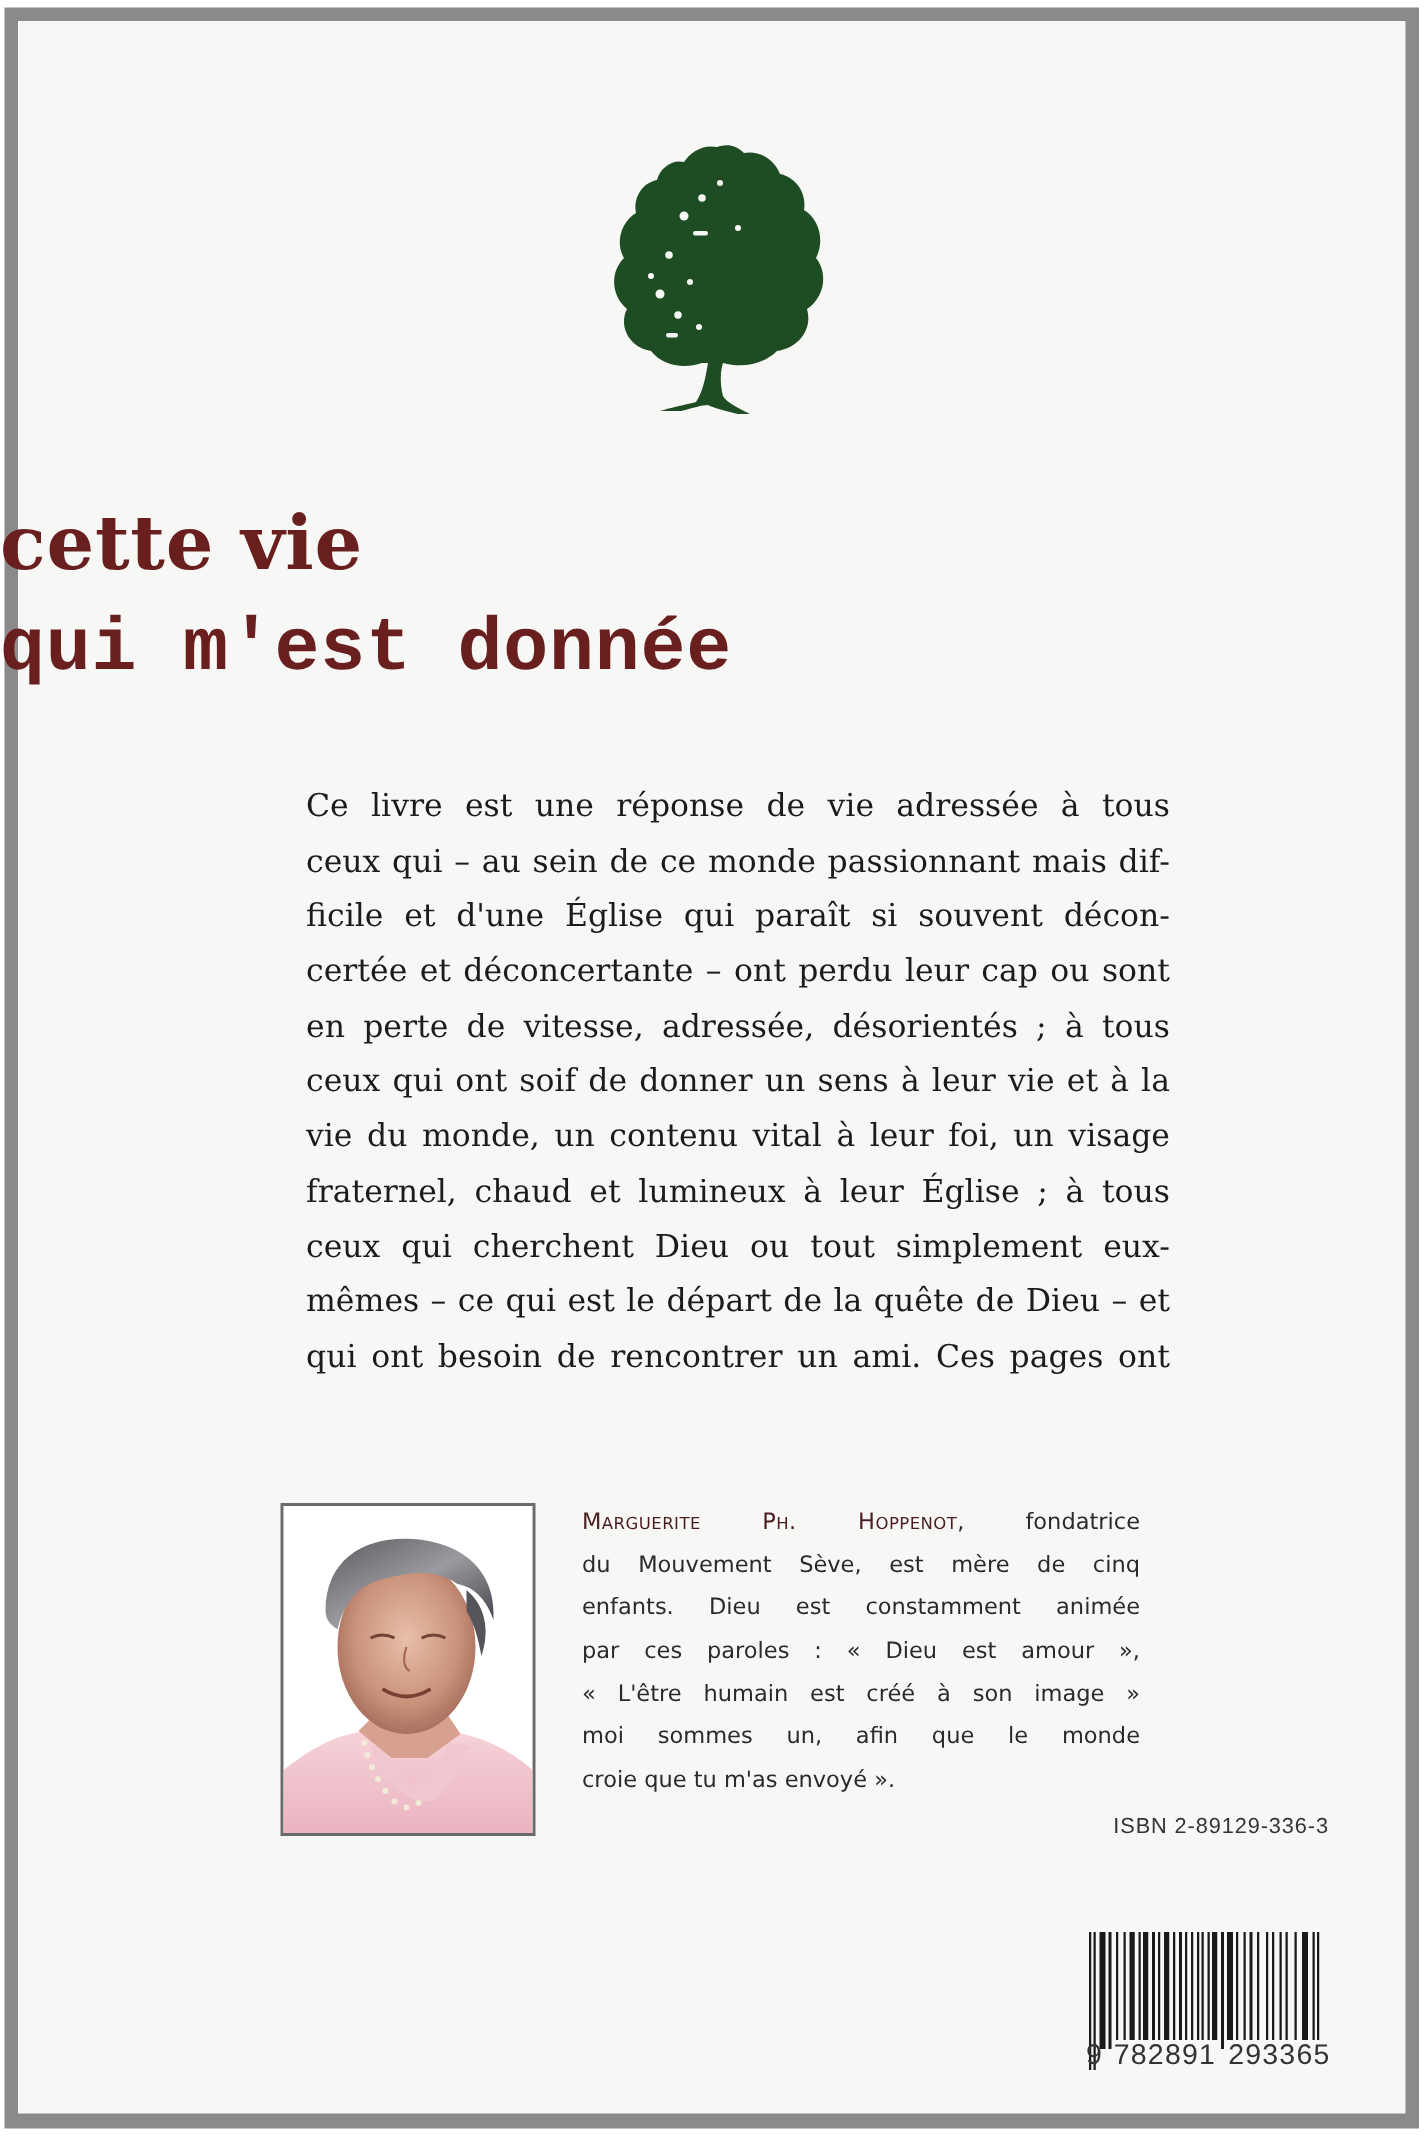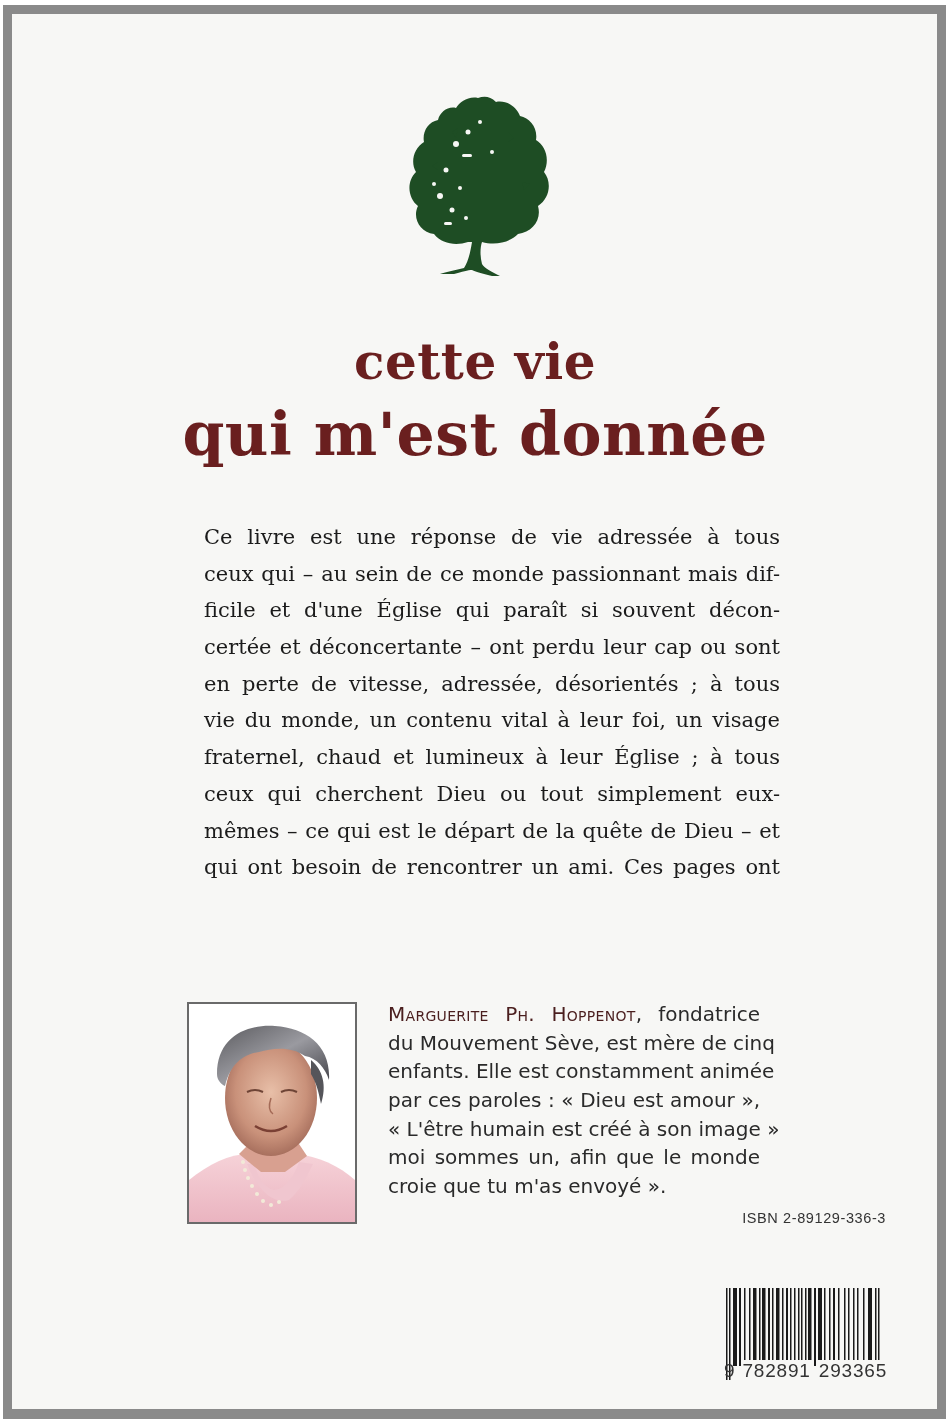--- a/index.html
+++ b/index.html
@@ -28,35 +28,35 @@
       position: absolute;
       left: 398px;
       top: 92px;
       width: 160px;
       height: 186px;
     }
     .title {
       position: absolute;
       left: 0;
       width: 950px;
-      text-align: center;
       font-family: "DejaVu Serif", serif;
       font-weight: bold;
       color: #6a1f1f;
       letter-spacing: 0.5px;
     }
     .title-1 {
       top: 330px;
       font-size: 50px;
       line-height: 64px;
     }
     .title-2 {
       top: 402px;
-      font-size: 60px;
+      font-size: 50px;
       line-height: 64px;
+      font-family: Liberation Mono, monospace;
     }
     .blurb {
       position: absolute;
       left: 188px;
       top: 503px;
       width: 576px;
       margin: 16px;
     }
     .blurb-line {
       display: block;
@@ -86,21 +86,21 @@
       position: absolute;
       left: 388px;
       top: 1000px;
       width: 372px;
     }
     .bio-line {
       display: block;
       height: 28.7px;
       line-height: 28.7px;
       font-family: "DejaVu Sans", sans-serif;
-      font-size: 20px;
+      font-size: 15px;
       color: #2a2a2a;
       text-align: justify;
       text-align-last: justify;
       white-space: nowrap;
     }
     .bio-line.last {
       text-align-last: left;
     }
     .author-name {
       font-variant: small-caps;
@@ -176,20 +176,21 @@
 
 <div class="title title-1">cette vie</div>
 <div class="title title-2">qui m'est donnée</div>
 
 <div class="blurb">
   <span class="blurb-line">Ce livre est une réponse de vie adressée à tous</span>
   <span class="blurb-line">ceux qui – au sein de ce monde passionnant mais dif-</span>
   <span class="blurb-line">ficile et d'une Église qui paraît si souvent décon-</span>
   <span class="blurb-line">certée et déconcertante – ont perdu leur cap ou sont</span>
   <span class="blurb-line">en perte de vitesse, adressée, désorientés ; à tous</span>
+  <span class="blurb-line">ceux qui ont soif de donner un sens à leur vie et à la</span>
   <span class="blurb-line">vie du monde, un contenu vital à leur foi, un visage</span>
   <span class="blurb-line">fraternel, chaud et lumineux à leur Église ; à tous</span>
   <span class="blurb-line">ceux qui cherchent Dieu ou tout simplement eux-</span>
   <span class="blurb-line">mêmes – ce qui est le départ de la quête de Dieu – et</span>
   <span class="blurb-line">qui ont besoin de rencontrer un ami. Ces pages ont</span>
 </div>
 
 <div class="photo" title="author-portrait">
   <svg width="166" height="218" viewBox="0 0 166 218" xmlns="http://www.w3.org/2000/svg">
     <defs>
@@ -228,21 +229,21 @@
         <circle cx="74" cy="197" r="2"></circle>
       <circle cx="82" cy="201" r="2"></circle>
         <circle cx="90" cy="198" r="2"></circle>
     </g>
   </svg>
 </div>
 
 <div class="bio">
   <span class="bio-line"><span class="author-name">Marguerite Ph. Hoppenot</span><span>, fondatrice</span></span>
   <span class="bio-line">du Mouvement Sève, est mère de cinq</span>
-  <span class="bio-line">enfants. Elle est constamment animée</span>
+  <span class="bio-line">enfants. Dieu est constamment animée</span>
   <span class="bio-line">par ces paroles : « Dieu est amour »,</span>
   <span class="bio-line">« L'être humain est créé à son image »</span>
   <span class="bio-line">moi sommes un, afin que le monde</span>
   <span class="bio-line last">croie que tu m'as envoyé ».</span>
 </div>
 
 <div class="isbn">ISBN 2-89129-336-3</div>
 
 <svg class="barcode" viewBox="0 0 160 92" xmlns="http://www.w3.org/2000/svg">
   <g fill="#1a1a1a">

